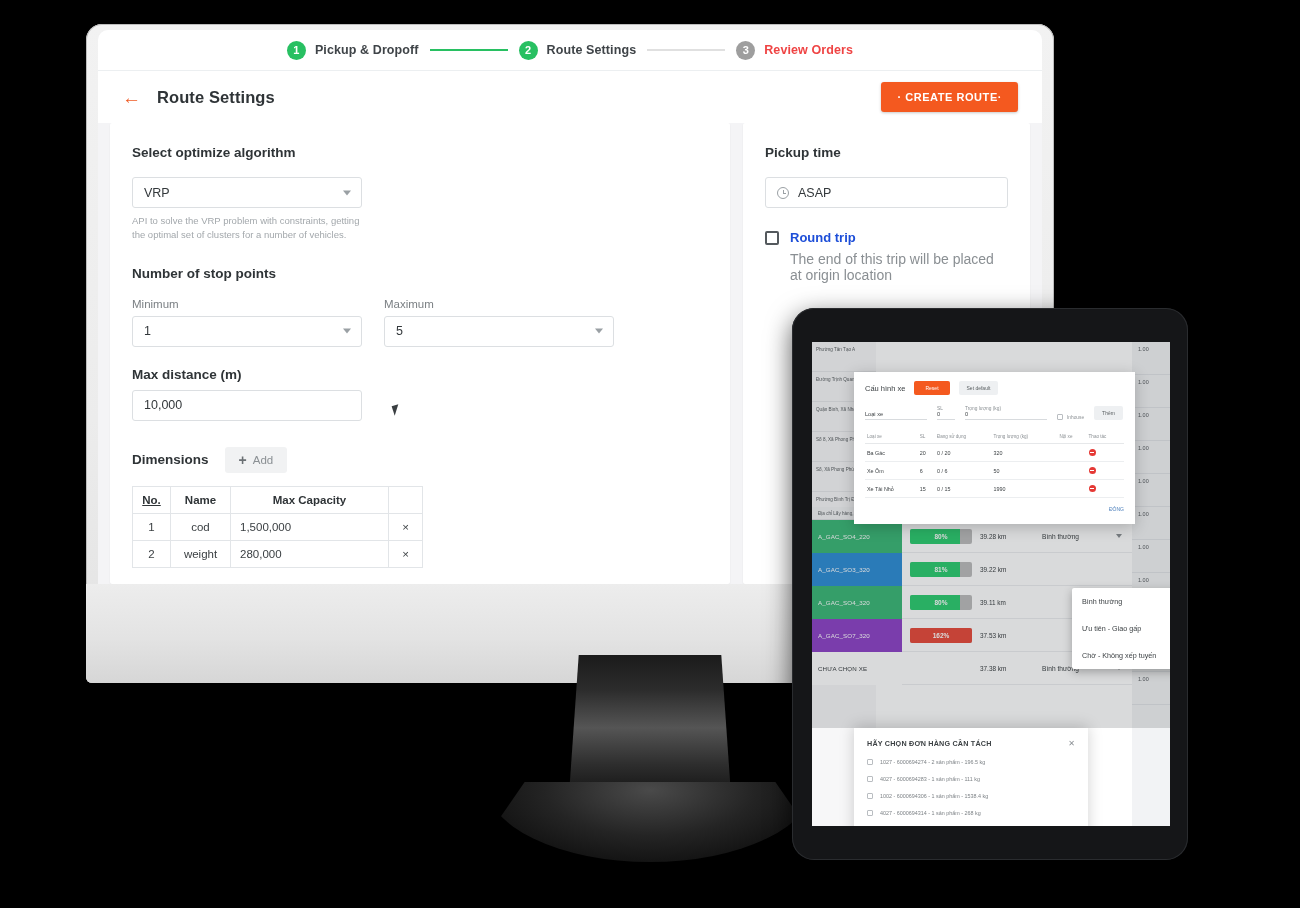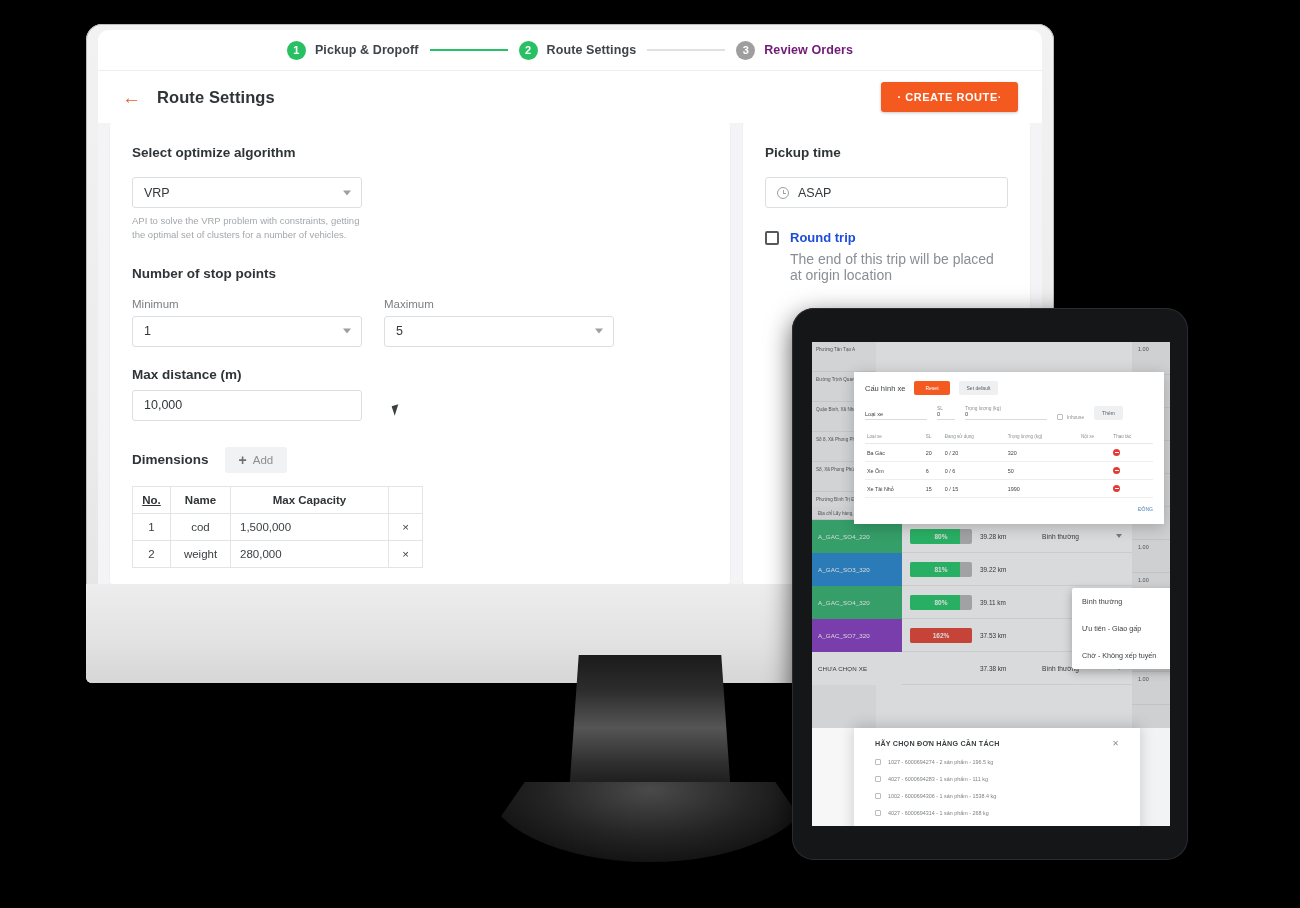--- a/index.html
+++ b/index.html
@@ -51,21 +51,21 @@
   }
   .step { display: flex; align-items: center; gap: 9px; }
   .step-num {
     width: 19px; height: 19px; border-radius: 50%; color: #fff;
     font-size: 11px; display: flex; align-items: center; justify-content: center;
     font-weight: 600;
   }
   .step-num.done, .step-num.active { background: #28c062; }
   .step-num.idle { background: #9e9e9e; }
   .step-label { font-size: 12.5px; color: #3f4448; font-weight: 600; letter-spacing: .1px; }
-  .step-label.idle { color: #701a75; }
+  .step-label.idle { color: #ef4444; }
   .step-line { width: 78px; height: 2px; background: #28c062; margin: 0 11px; }
   .step-line.idle { background: #e0e0e0; }
 
   .titlebar {
     height: 52px; background: #fff; display: flex; align-items: center;
     padding: 0 24px; gap: 16px;
   }
   .back-arrow { font-size: 19px; color: #ef5b25; line-height: 1; cursor: pointer; }
   .page-title { font-size: 16.5px; font-weight: 700; color: #2f3437; letter-spacing: .1px; }
   .spacer { flex: 1; }
@@ -163,39 +163,39 @@
   .t-prio { flex: 1; display: flex; align-items: center; justify-content: space-between; padding-right: 10px; font-size: 6.6px; color: #3a3f42; }
   .t-prio .caret2 { width: 0; height: 0; border-left: 3px solid transparent; border-right: 3px solid transparent; border-top: 4px solid #8b9094; }
 
   .t-dropdown {
     position: absolute; right: -14px; top: 246px; width: 112px;
     background: #fff; box-shadow: 0 3px 10px rgba(0,0,0,.28); border-radius: 2px; z-index: 9;
   }
   .t-dropdown .t-opt { padding: 9px 10px; font-size: 7.2px; color: #3a3f42; white-space: nowrap; }
 
   .t-vehcfg {
-    position: absolute; left: 42px; top: 30px; width: 310px; height: 152px;
+    position: absolute; left: 42px; top: 30px; width: 281px; height: 152px;
     background: #fff; box-shadow: 0 3px 14px rgba(0,0,0,.22); padding: 9px 11px; z-index: 8;
   }
   .t-vc-head { display: flex; align-items: center; gap: 9px; }
   .t-vc-title { font-size: 7.5px; color: #3a3f42; }
   .t-vc-reset { background: #f4591f; color: #fff; font-size: 5px; padding: 4px 11px; border-radius: 2px; }
   .t-vc-default { background: #eef0f2; color: #5b6063; font-size: 5px; padding: 4px 8px; border-radius: 2px; }
   .t-vc-form { display: flex; align-items: flex-end; gap: 10px; margin-top: 11px; font-size: 4.8px; color: #8b9094; }
   .t-underline { border-bottom: 1px solid #d8dbde; padding-bottom: 2px; color: #3a3f42; font-size: 5.6px; }
   .t-vc-table { width: 100%; border-collapse: collapse; margin-top: 10px; }
   .t-vc-table th { font-size: 4.6px; color: #8b9094; font-weight: 400; text-align: left; padding: 4px 2px; border-bottom: 1px solid #e6e8ea; }
   .t-vc-table td { font-size: 5.4px; color: #3a3f42; padding: 5px 2px; border-bottom: 1px solid #eceef0; }
   .t-del { width: 7px; height: 7px; border-radius: 50%; background: #e53935; position: relative; }
   .t-del::after { content:""; position:absolute; left:1.6px; top:3px; width:3.8px; height:1px; background:#fff; }
   .t-vc-foot { text-align: right; font-size: 5px; color: #4a7ebb; margin-top: 8px; }
 
   .t-split {
-    position: absolute; left: 42px; top: 386px; width: 286px; height: 136px;
-    background: #fff; box-shadow: 0 -2px 14px rgba(0,0,0,.18); padding: 11px 21px; z-index: 8;
+    position: absolute; left: 42px; top: 386px; width: 234px; height: 136px;
+    background: #fff; box-shadow: 0 -2px 14px rgba(0,0,0,.18); padding: 11px 13px; z-index: 8;
   }
   .t-split-head { display: flex; align-items: center; justify-content: space-between; }
   .t-split-title { font-size: 7.2px; font-weight: 700; color: #3a3f42; letter-spacing: .2px; }
   .t-close { font-size: 8px; color: #8b9094; cursor: pointer; }
   .t-split-item { display: flex; align-items: center; gap: 7px; margin-top: 11px; font-size: 5.4px; color: #7d8286; }
   .t-split-chk { width: 6px; height: 6px; border: 1px solid #b9bdc1; border-radius: 1px; flex: none; }
   .t-overlay2 { position: absolute; left: 0; top: 0; right: 0; height: 386px; background: rgba(20,24,32,.16); z-index: 7; }
 </style>
 </head>
 <body>

